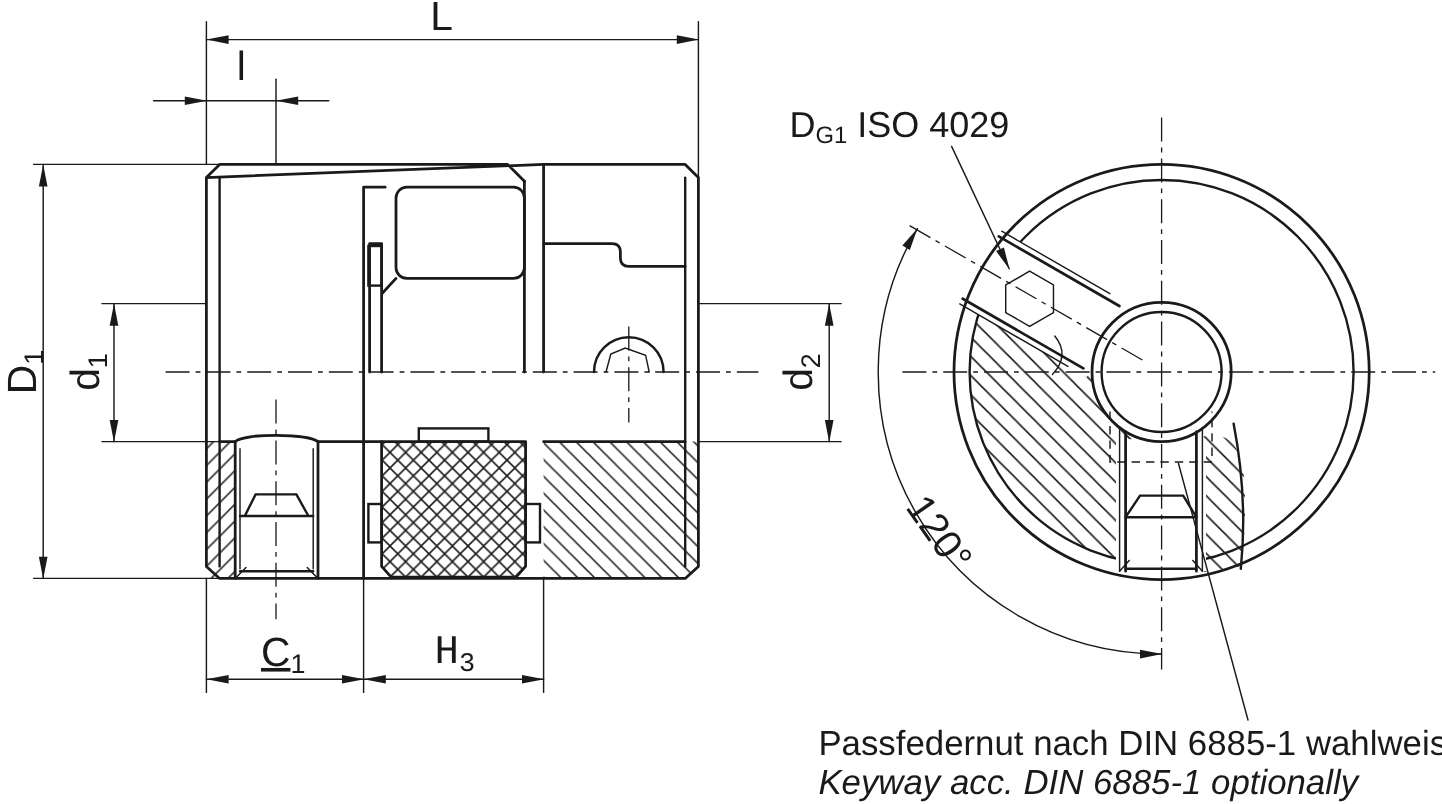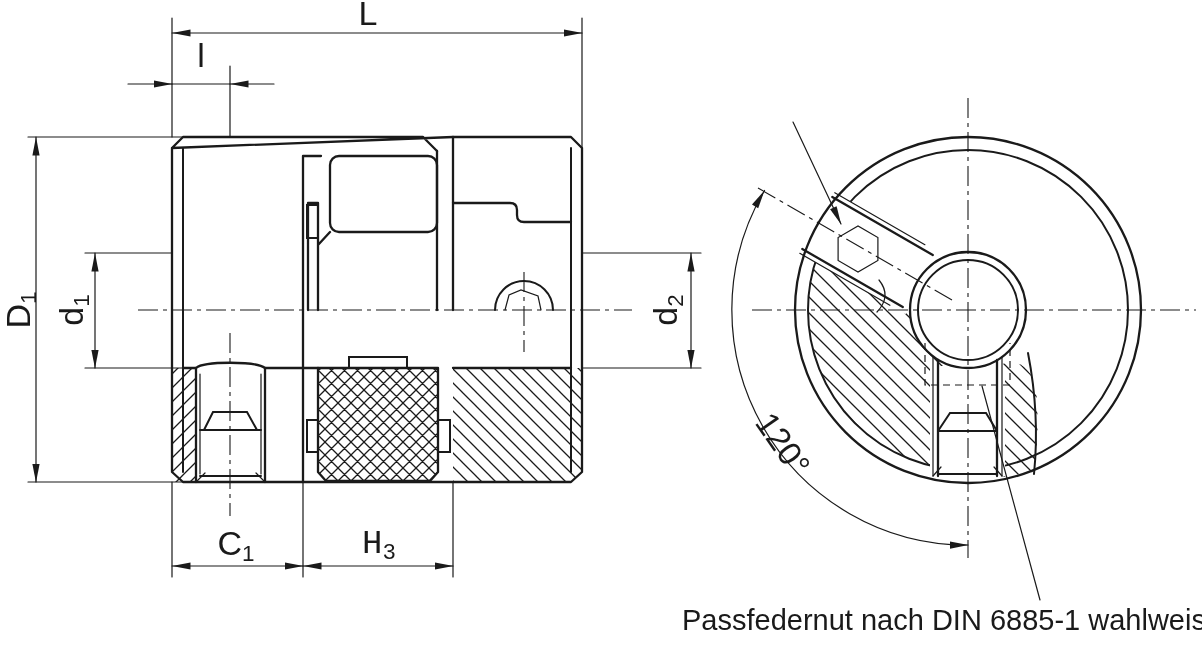--- a/index.html
+++ b/index.html
@@ -146,21 +146,23 @@
     <path class="t" d="M793,122 L841,224" marker-end="url(#mE)"></path>
     <path class="t" d="M982,386 L1040,600"></path>
   </g>
 </svg>
 
 <div class="lbl dim centered" style="left:368px;top:16px;"><span>L</span><sub></sub></div>
 <div class="lbl dim centered" style="left:201px;top:58px;"><span>l</span><sub></sub></div>
 <div class="lbl dim rot90" style="left:21px;top:310px;"><span>D</span><sub>1</sub></div>
 <div class="lbl dim rot90" style="left:74px;top:310px;"><span>d</span><sub>1</sub></div>
 <div class="lbl dim rot90" style="left:668px;top:310px;"><span>d</span><sub>2</sub></div>
-<div class="lbl dim centered" style="left:236px;top:546px;"><span>C</span><sub>1</sub></div>
+<div class="lbl dim centered" style="left:236px;top:546px;text-decoration:underline;"><span>C</span><sub>1</sub></div>
 <div class="lbl dim centered" style="left:379px;top:546px;font-family:Liberation Mono, monospace;"><span>H</span><sub>3</sub></div>
 
+<div class="lbl anno" style="left:658px;top:90px;"><span>D</span><sub>G1</sub><span> ISO 4029</span></div>
 
 <div class="lbl dim rot120" style="left:783px;top:444px;font-size:33px;">120°</div>
 
 <div class="lbl note" style="left:682px;top:606px;">Passfedernut nach DIN 6885-1 wahlweise</div>
+<div class="lbl note it" style="left:682px;top:639px;">Keyway acc. DIN 6885-1 optionally</div>
 
 </div>
 
 </body></html>

